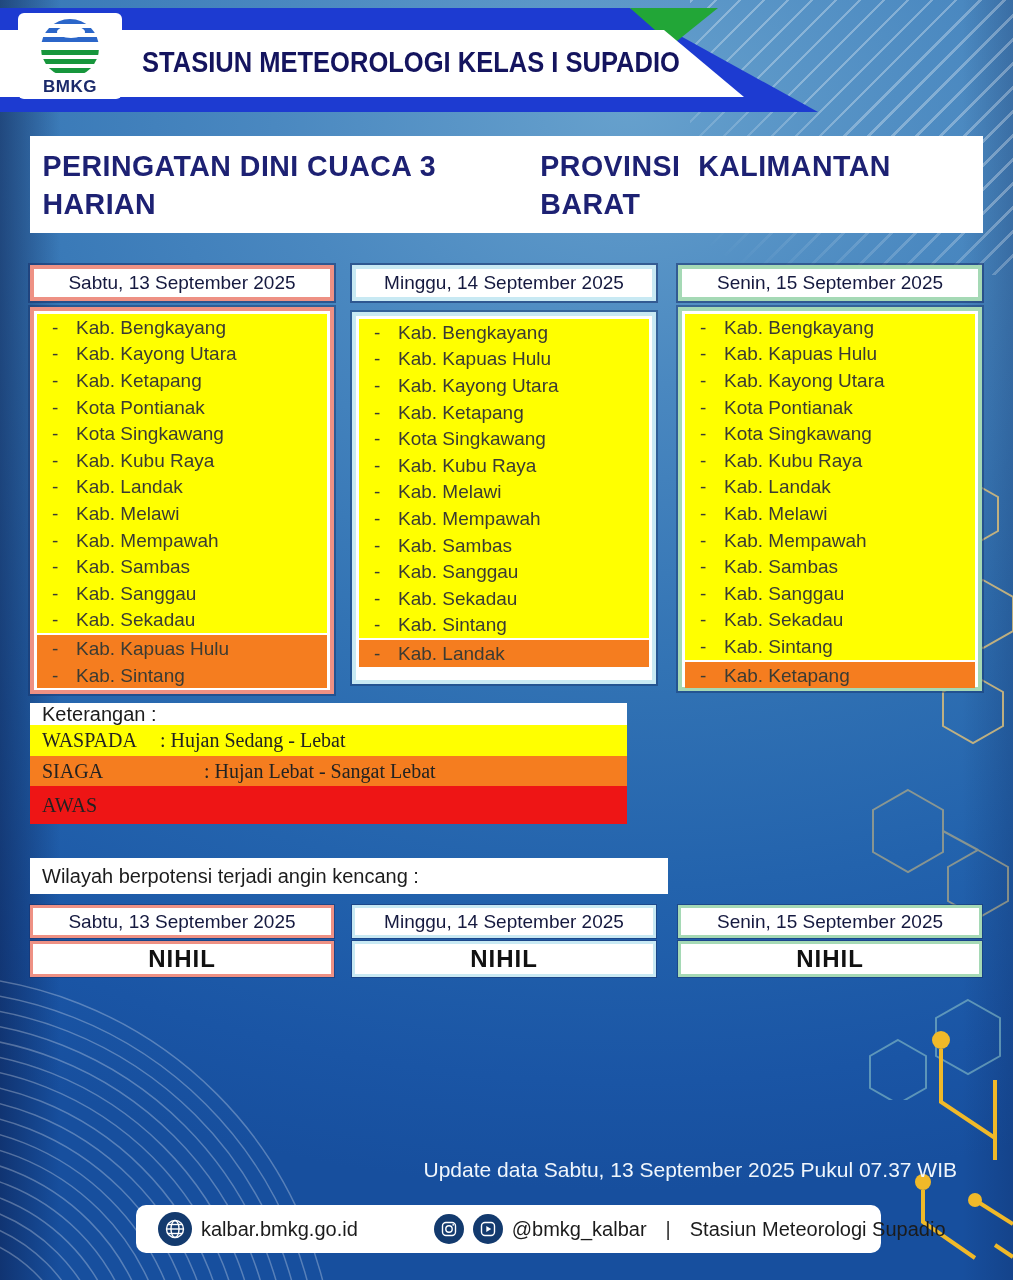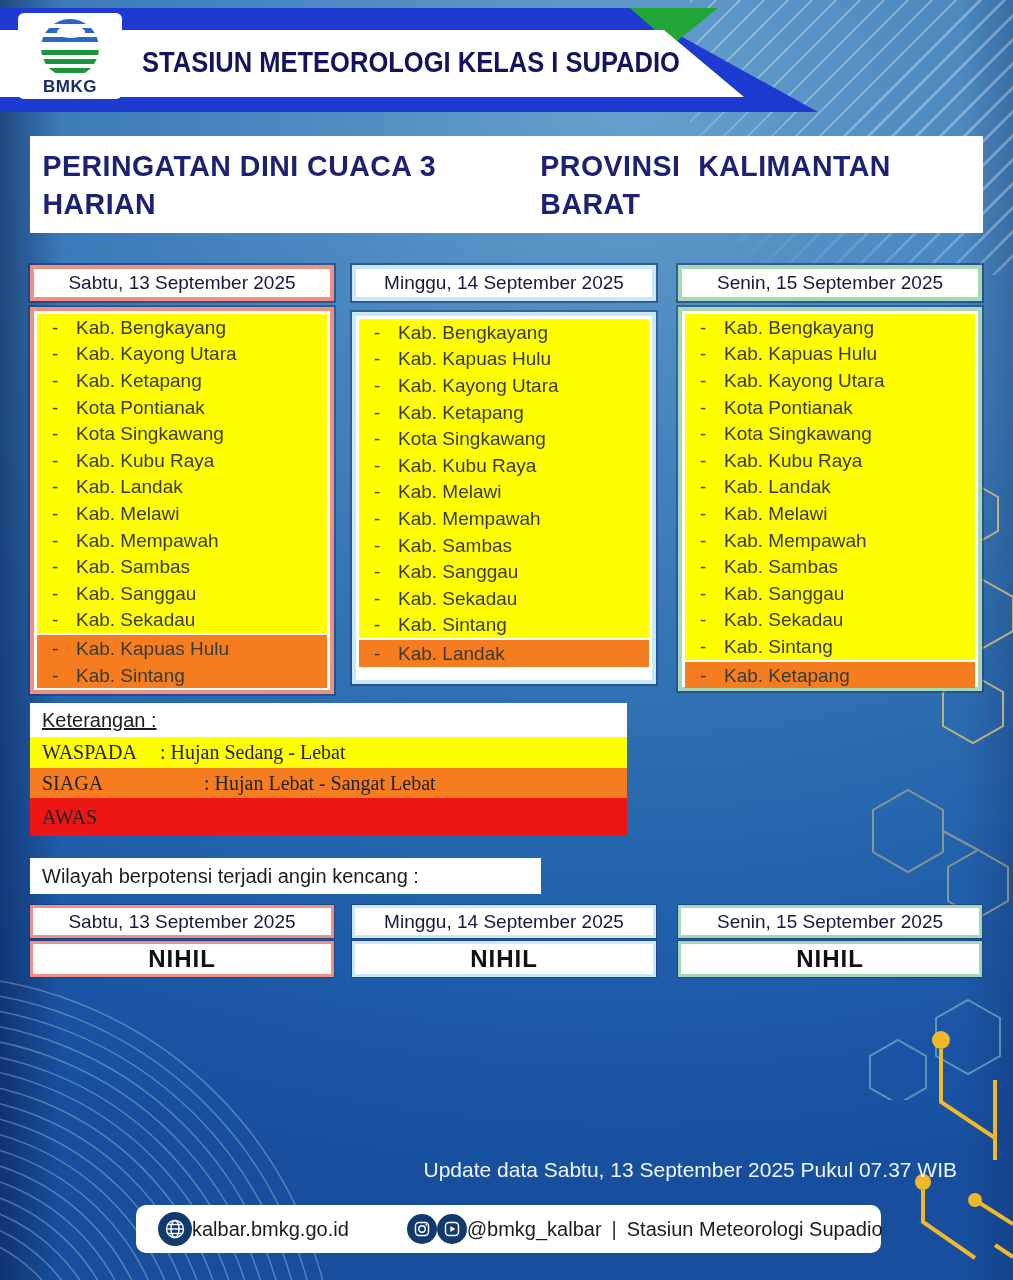--- a/index.html
+++ b/index.html
@@ -52,43 +52,43 @@
     box-shadow:0 0 0 2px rgba(23,48,105,.45);padding:3px;}
   .c-sat .list-box{margin-top:6px;height:387px;}
   .c-sun .list-box{margin-top:11px;height:372px;}
   .c-mon .list-box{margin-top:6px;height:384px;}
   .waspada-list{background:var(--waspada_yellow);}
   .siaga-list{background:var(--siaga_orange);border-top:2px solid #fff;}
   .item{display:flex;align-items:center;font-size:19px;line-height:21px;color:#3b3b33;padding:2.8px 0 2.8px 15px;}
   .item .dash{width:24px;flex:0 0 24px;}
   
   .legend{position:absolute;left:30px;top:703px;width:597px;}
-  .legend-title{height:34px;background:#fff;display:flex;align-items:center;padding-left:12px;font-size:20px;color:#1c1c1c;text-decoration:underline;}
+  .legend-title{height:22px;background:#fff;display:flex;align-items:center;padding-left:12px;font-size:20px;color:#1c1c1c;}
   .legend-row{height:31px;display:flex;align-items:center;font-size:20px;color:#222;font-family:Liberation Serif, serif;}
   .legend-row .lbl{width:118px;padding-left:12px;flex:0 0 118px;}
   .lr-waspada{background:var(--waspada_yellow);}
   .lr-siaga{background:var(--siaga_orange);height:30px;gap:44px;}
   .lr-awas{background:var(--awas_red);height:38px;}
   
-  .wind-title{position:absolute;left:30px;top:858px;width:511px;height:36px;background:#fff;box-sizing:border-box;
+  .wind-title{position:absolute;left:30px;top:858px;width:638px;height:36px;background:#fff;box-sizing:border-box;
     display:flex;align-items:center;padding-left:12px;font-size:20px;color:#1c1c1c;}
   .windcol{position:absolute;top:905px;width:304px;}
   .w-sat{left:30px;--accent:var(--accent_sat);}
   .w-sun{left:352px;--accent:var(--accent_sun);}
   .w-mon{left:678px;--accent:var(--accent_mon);}
   .wind-date{height:33px;box-sizing:border-box;background:#fff;border:3px solid var(--accent);
     box-shadow:0 0 0 1px rgba(23,48,105,.5);
     display:flex;align-items:center;justify-content:center;font-size:19px;color:#15193f;}
   .nihil{margin-top:3px;height:36px;box-sizing:border-box;background:#fff;border:3px solid var(--accent);
     box-shadow:0 0 0 1px rgba(23,48,105,.5);
     display:flex;align-items:center;justify-content:center;font-size:24px;font-weight:600;letter-spacing:1px;color:#111;}
   
   .update-text{position:absolute;right:56px;top:1158px;font-size:21px;color:#f0f6fc;}
   .footer-pill{position:absolute;left:136px;top:1205px;width:745px;height:48px;background:#fff;border-radius:10px;
-    display:flex;align-items:center;padding:0 22px;box-sizing:border-box;gap:0;}
+    display:flex;align-items:center;padding:0 22px;box-sizing:border-box;gap:9px;}
   .icon-circle{width:34px;height:34px;border-radius:50%;background:var(--footer_icon_navy);
     display:flex;align-items:center;justify-content:center;flex:0 0 auto;}
   .icon-circle.sm{width:30px;height:30px;}
   .footer-text{font-size:20px;color:#1b1b1b;white-space:nowrap;}
   .gap1{width:58px;flex:0 0 58px;}
   .sep{font-size:20px;color:#333;padding:0 10px;}
 </style>
 </head>
 <body>
 

